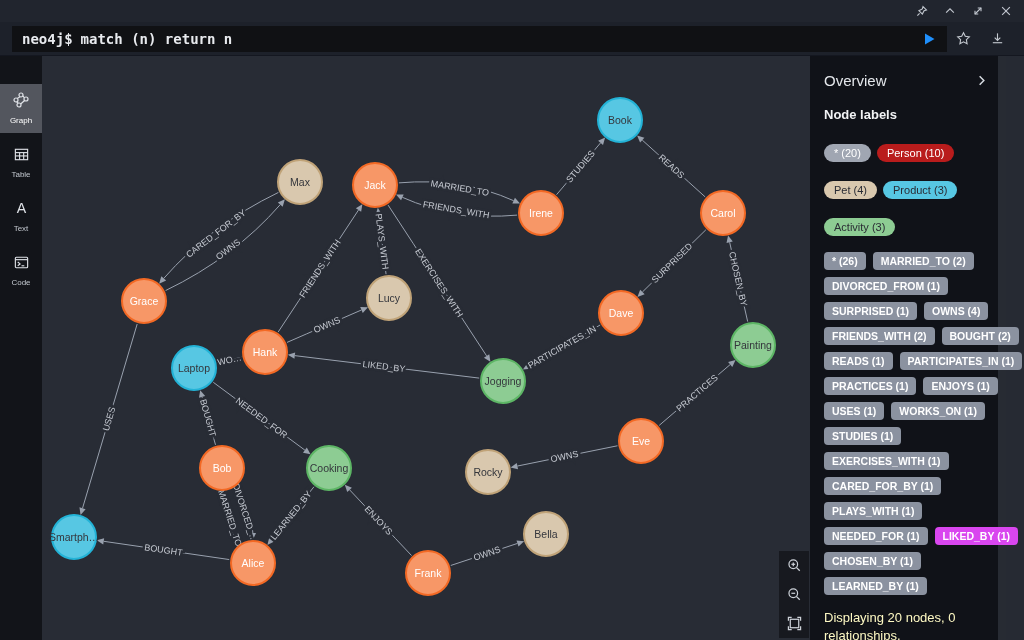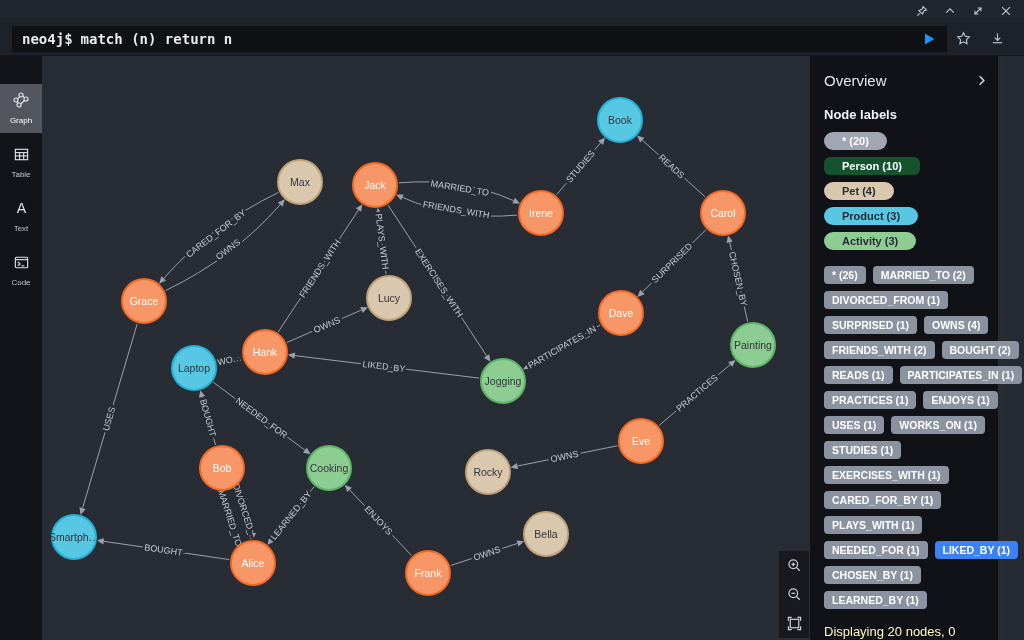--- a/index.html
+++ b/index.html
@@ -51,21 +51,21 @@
 
   
   .rightpanel { width:196px; background:#101218; border-right:8px solid #272b33;
                 padding:16px 10px 0 14px; color:#e8eaed; position:relative; }
   .panel-head { display:flex; justify-content:space-between; align-items:center; margin-bottom:18px; }
   .panel-title { font-size:15px; color:#e4e7eb; }
   .panel-chevron { cursor:pointer; display:flex; }
   .panel-chevron svg { stroke:#d6dae0; fill:none; stroke-width:1.6; }
   .section-title { font-size:13px; font-weight:bold; color:#f2f3f5; margin-bottom:10px; }
   .pill-wrap { display:flex; flex-wrap:wrap; gap:7px 6px; margin-bottom:16px; }
-  .pill { border-radius:999px; padding:3px 18px; font-size:11px; font-weight:bold; cursor:pointer; white-space:nowrap; }
+  .pill { border-radius:999px; padding:3px 10px; font-size:11px; font-weight:normal; cursor:pointer; white-space:nowrap;margin-top:12px; }
   .rel-rows { margin-bottom:14px; }
   .rel-row { display:flex; gap:7px; margin-bottom:7px; }
   .rel-pill { border-radius:4px; padding:3px 8px; font-size:10.5px; font-weight:bold;
               cursor:pointer; white-space:nowrap; }
   .status { font-size:13px; color:#fef9c3; line-height:1.35; width:160px; }
 </style>
 </head>
 <body>
 
 <div class="titlebar">
@@ -318,21 +318,21 @@
       <span class="panel-chevron">
         <svg width="13" height="13" viewBox="0 0 14 14">
             <polyline points="5,2.5 9.5,7 5,11.5"></polyline>
           </svg>
       </span>
     </div>
 
     <div class="section-title">Node labels</div>
     <div class="pill-wrap" id="node-label-pills">
         <span class="pill" style="background: rgb(160, 166, 178); color: rgb(255, 255, 255);">* (20)</span>
-        <span class="pill" style="background: #14532d; color: rgb(255, 255, 255); border-radius: 6px;">Person (10)</span>
+        <span class="pill" style="background: #b91c1c; color: rgb(255, 255, 255);">Person (10)</span>
         <span class="pill" style="background: rgb(217, 200, 174); color: rgb(42, 44, 52);">Pet (4)</span>
         <span class="pill" style="background: rgb(87, 199, 227); color: rgb(42, 44, 52);">Product (3)</span>
         <span class="pill" style="background: rgb(141, 204, 147); color: rgb(42, 44, 52);">Activity (3)</span>
       </div>
 
     <div class="rel-rows" id="rel-type-rows">
         <div class="rel-row">
           <span class="rel-pill" style="background: rgb(139, 146, 160); color: rgb(255, 255, 255);">* (26)</span>
           <span class="rel-pill" style="background: rgb(139, 146, 160); color: rgb(255, 255, 255);">MARRIED_TO (2)</span>
         </div>
@@ -366,21 +366,21 @@
           <span class="rel-pill" style="background: rgb(139, 146, 160); color: rgb(255, 255, 255);">EXERCISES_WITH (1)</span>
         </div>
         <div class="rel-row">
           <span class="rel-pill" style="background: rgb(139, 146, 160); color: rgb(255, 255, 255);">CARED_FOR_BY (1)</span>
         </div>
         <div class="rel-row">
           <span class="rel-pill" style="background: rgb(139, 146, 160); color: rgb(255, 255, 255);">PLAYS_WITH (1)</span>
         </div>
         <div class="rel-row">
           <span class="rel-pill" style="background: rgb(139, 146, 160); color: rgb(255, 255, 255);">NEEDED_FOR (1)</span>
-          <span class="rel-pill" style="background: #3b82f6; color: rgb(255, 255, 255);">LIKED_BY (1)</span>
+          <span class="rel-pill" style="background: #d946ef; color: rgb(255, 255, 255);">LIKED_BY (1)</span>
         </div>
         <div class="rel-row">
           <span class="rel-pill" style="background: rgb(139, 146, 160); color: rgb(255, 255, 255);">CHOSEN_BY (1)</span>
         </div>
         <div class="rel-row">
           <span class="rel-pill" style="background: rgb(139, 146, 160); color: rgb(255, 255, 255);">LEARNED_BY (1)</span>
         </div>
       </div>
 
     <div class="status">Displaying 20 nodes, 0 relationships.</div>

